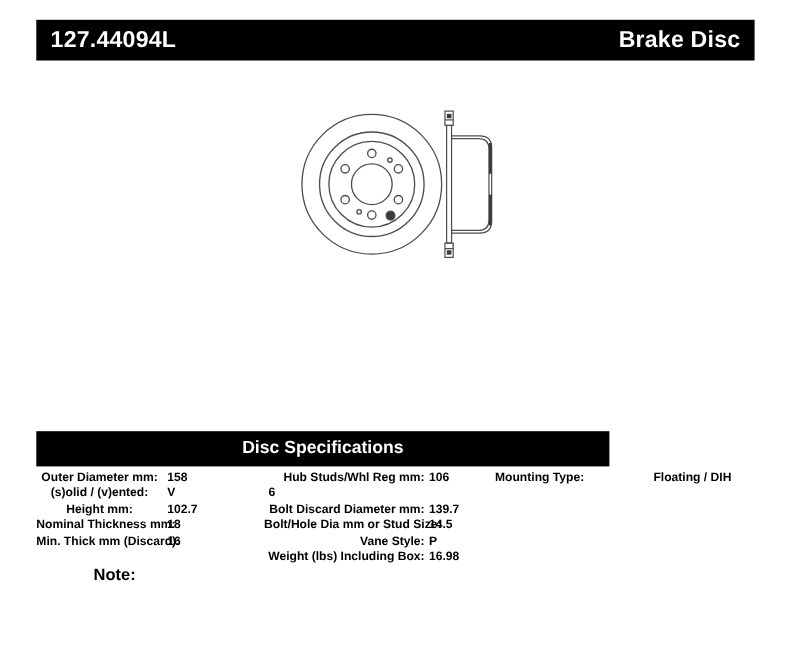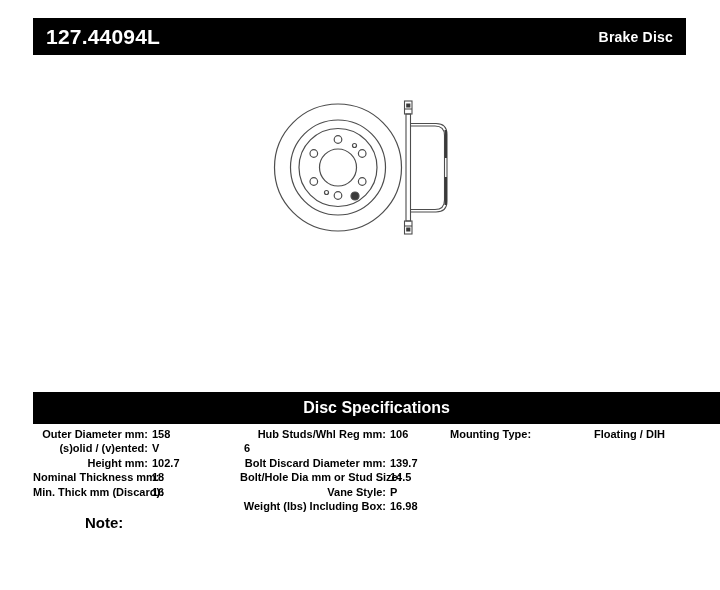--- a/index.html
+++ b/index.html
@@ -12,36 +12,36 @@
     overflow:hidden;
     margin:0 auto;
   }
   .topbar{
     position:absolute;left:33px;top:18px;width:653px;height:37px;
     background:#000;color:#fff;
     display:flex;align-items:center;justify-content:space-between;
     box-sizing:border-box;padding:0 13px;
   }
   .topbar .part{font-size:21px;font-weight:700;letter-spacing:0.2px;}
-  .topbar .prod{font-size:14px;font-weight:700;letter-spacing:0.2px;margin-left:48px;}
+  .topbar .prod{font-size:21px;font-weight:700;letter-spacing:0.2px;margin-left:48px;}
   .drawing{
     position:absolute;left:0;top:0;width:720px;height:590px;
   }
   .specbar{
-    position:absolute;left:33px;top:392px;width:687px;height:32px;
+    position:absolute;left:33px;top:392px;width:521px;height:32px;
     background:#000;color:#fff;
     display:flex;align-items:center;justify-content:center;
   }
   .specbar .title{font-size:16px;font-weight:700;}
   .spec-col{position:absolute;top:427px;}
   .spec-col.left{left:33px;}
   .spec-col.mid{left:240px;}
   .spec-col.right{left:450px;}
   .spec-row{display:flex;height:14.4px;line-height:14.4px;font-size:11px;font-weight:700;}
-  .spec-col.left  .spec-label{display:inline-block;width:115px;text-align:right;white-space:nowrap;}
+  .spec-col.left  .spec-label{display:inline-block;width:115px;text-align:center;white-space:nowrap;}
   .spec-col.mid   .spec-label{display:inline-block;width:146px;text-align:right;white-space:nowrap;}
   .spec-col.right .spec-label{display:inline-block;width:140px;text-align:left;white-space:nowrap;}
   .spec-value{margin-left:4px;white-space:nowrap;}
   .note{
     position:absolute;left:85px;top:514px;
     font-size:15px;font-weight:700;
   }
 </style>
 </head>
 <body>

